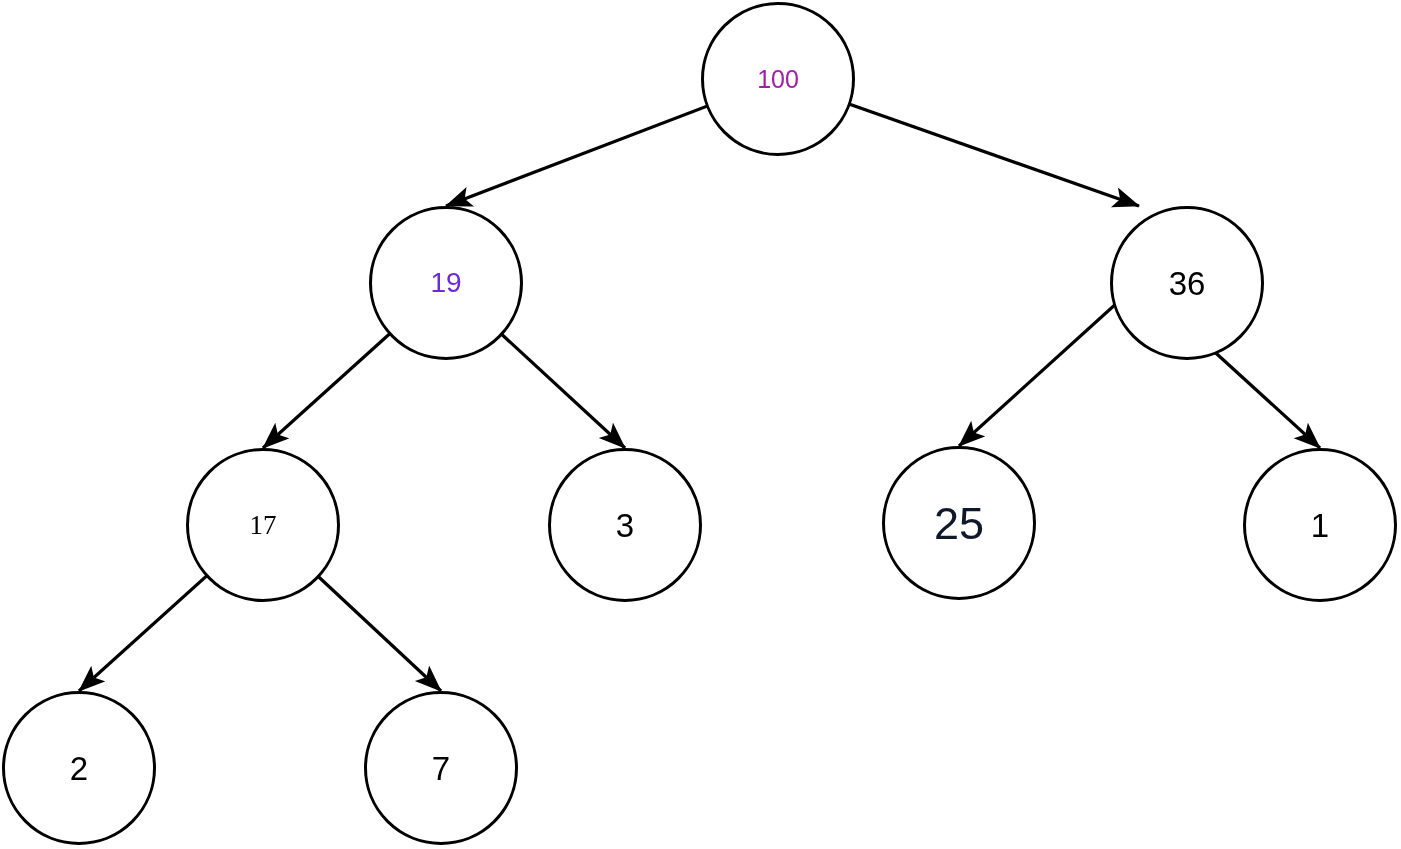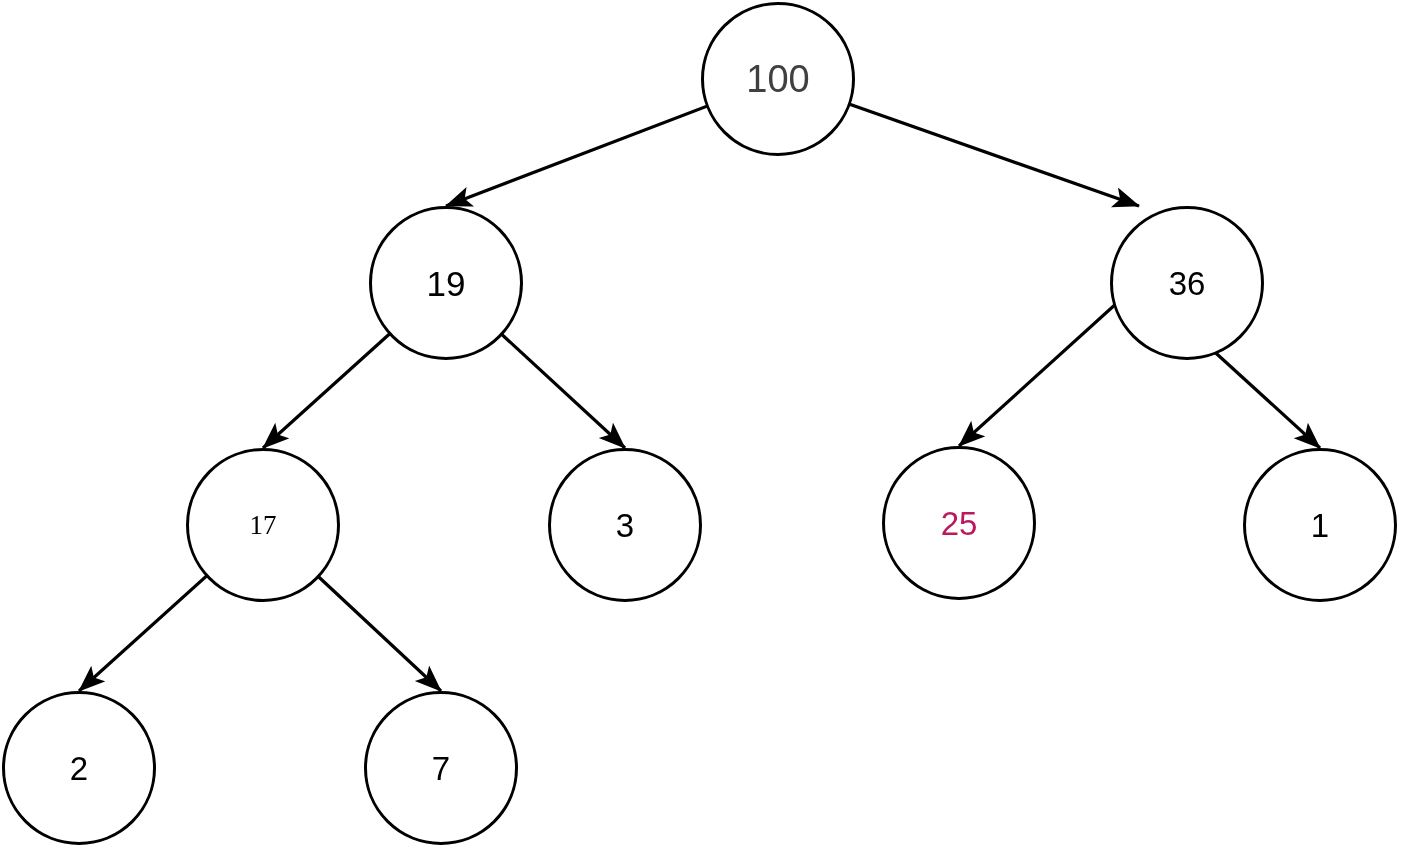--- a/index.html
+++ b/index.html
@@ -56,36 +56,36 @@
       <line x1="778" y1="79" x2="1139" y2="206" stroke="#000000" stroke-width="3.2" marker-end="url(#arrowhead)"></line>
       <line x1="446" y1="283" x2="263" y2="448" stroke="#000000" stroke-width="3.2" marker-end="url(#arrowhead)"></line>
       <line x1="446" y1="283" x2="625" y2="448" stroke="#000000" stroke-width="3.2" marker-end="url(#arrowhead)"></line>
       <line x1="1139" y1="283" x2="959" y2="446" stroke="#000000" stroke-width="3.2" marker-end="url(#arrowhead)"></line>
       <line x1="1139" y1="283" x2="1320" y2="448" stroke="#000000" stroke-width="3.2" marker-end="url(#arrowhead)"></line>
       <line x1="263" y1="525" x2="79" y2="691" stroke="#000000" stroke-width="3.2" marker-end="url(#arrowhead)"></line>
       <line x1="263" y1="525" x2="441" y2="691" stroke="#000000" stroke-width="3.2" marker-end="url(#arrowhead)"></line>
     </svg>
   <div id="node-layer">
       <div class="tree-node" style="left: 701px; top: 2px; width: 154px; height: 154px; background: rgb(255, 255, 255); border: 3.5px solid rgb(0, 0, 0);">
-        <span class="tree-node-label" style="font-size: 38px; color: #404040;">100</span>
+        <span class="tree-node-label" style="font-size: 25px; color: #a21caf;">100</span>
       </div>
       <div class="tree-node" style="left: 369px; top: 206px; width: 154px; height: 154px; background: rgb(255, 255, 255); border: 3.5px solid rgb(0, 0, 0);">
-        <span class="tree-node-label" style="font-size: 35px; color: #000000;">19</span>
+        <span class="tree-node-label" style="font-size: 28px; color: #6d28d9;">19</span>
       </div>
       <div class="tree-node" style="left: 1110px; top: 206px; width: 154px; height: 154px; background: rgb(255, 255, 255); border: 3.5px solid rgb(0, 0, 0);">
         <span class="tree-node-label" style="font-size: 33px; color: rgb(0, 0, 0);">36</span>
       </div>
       <div class="tree-node" style="left: 186px; top: 448px; width: 154px; height: 154px; background: rgb(255, 255, 255); border: 3.5px solid rgb(0, 0, 0);">
         <span class="tree-node-label" style="font-size: 27px; color: rgb(0, 0, 0); font-family: Liberation Serif, serif;">17</span>
       </div>
       <div class="tree-node" style="left: 548px; top: 448px; width: 154px; height: 154px; background: rgb(255, 255, 255); border: 3.5px solid rgb(0, 0, 0);">
         <span class="tree-node-label" style="font-size: 33px; color: rgb(0, 0, 0);">3</span>
       </div>
       <div class="tree-node" style="left: 882px; top: 446px; width: 154px; height: 154px; background: rgb(255, 255, 255); border: 3.5px solid rgb(0, 0, 0);">
-        <span class="tree-node-label" style="font-size: 33px; color: #be185d;">25</span>
+        <span class="tree-node-label" style="font-size: 45px; color: #0f172a;">25</span>
       </div>
       <div class="tree-node" style="left: 1243px; top: 448px; width: 154px; height: 154px; background: rgb(255, 255, 255); border: 3.5px solid rgb(0, 0, 0);">
         <span class="tree-node-label" style="font-size: 33px; color: rgb(0, 0, 0);">1</span>
       </div>
       <div class="tree-node" style="left: 2px; top: 691px; width: 154px; height: 154px; background: rgb(255, 255, 255); border: 3.5px solid rgb(0, 0, 0);">
         <span class="tree-node-label" style="font-size: 33px; color: rgb(0, 0, 0);">2</span>
       </div>
       <div class="tree-node" style="left: 364px; top: 691px; width: 154px; height: 154px; background: rgb(255, 255, 255); border: 3.5px solid rgb(0, 0, 0);">
         <span class="tree-node-label" style="font-size: 33px; color: rgb(0, 0, 0);">7</span>
       </div>

